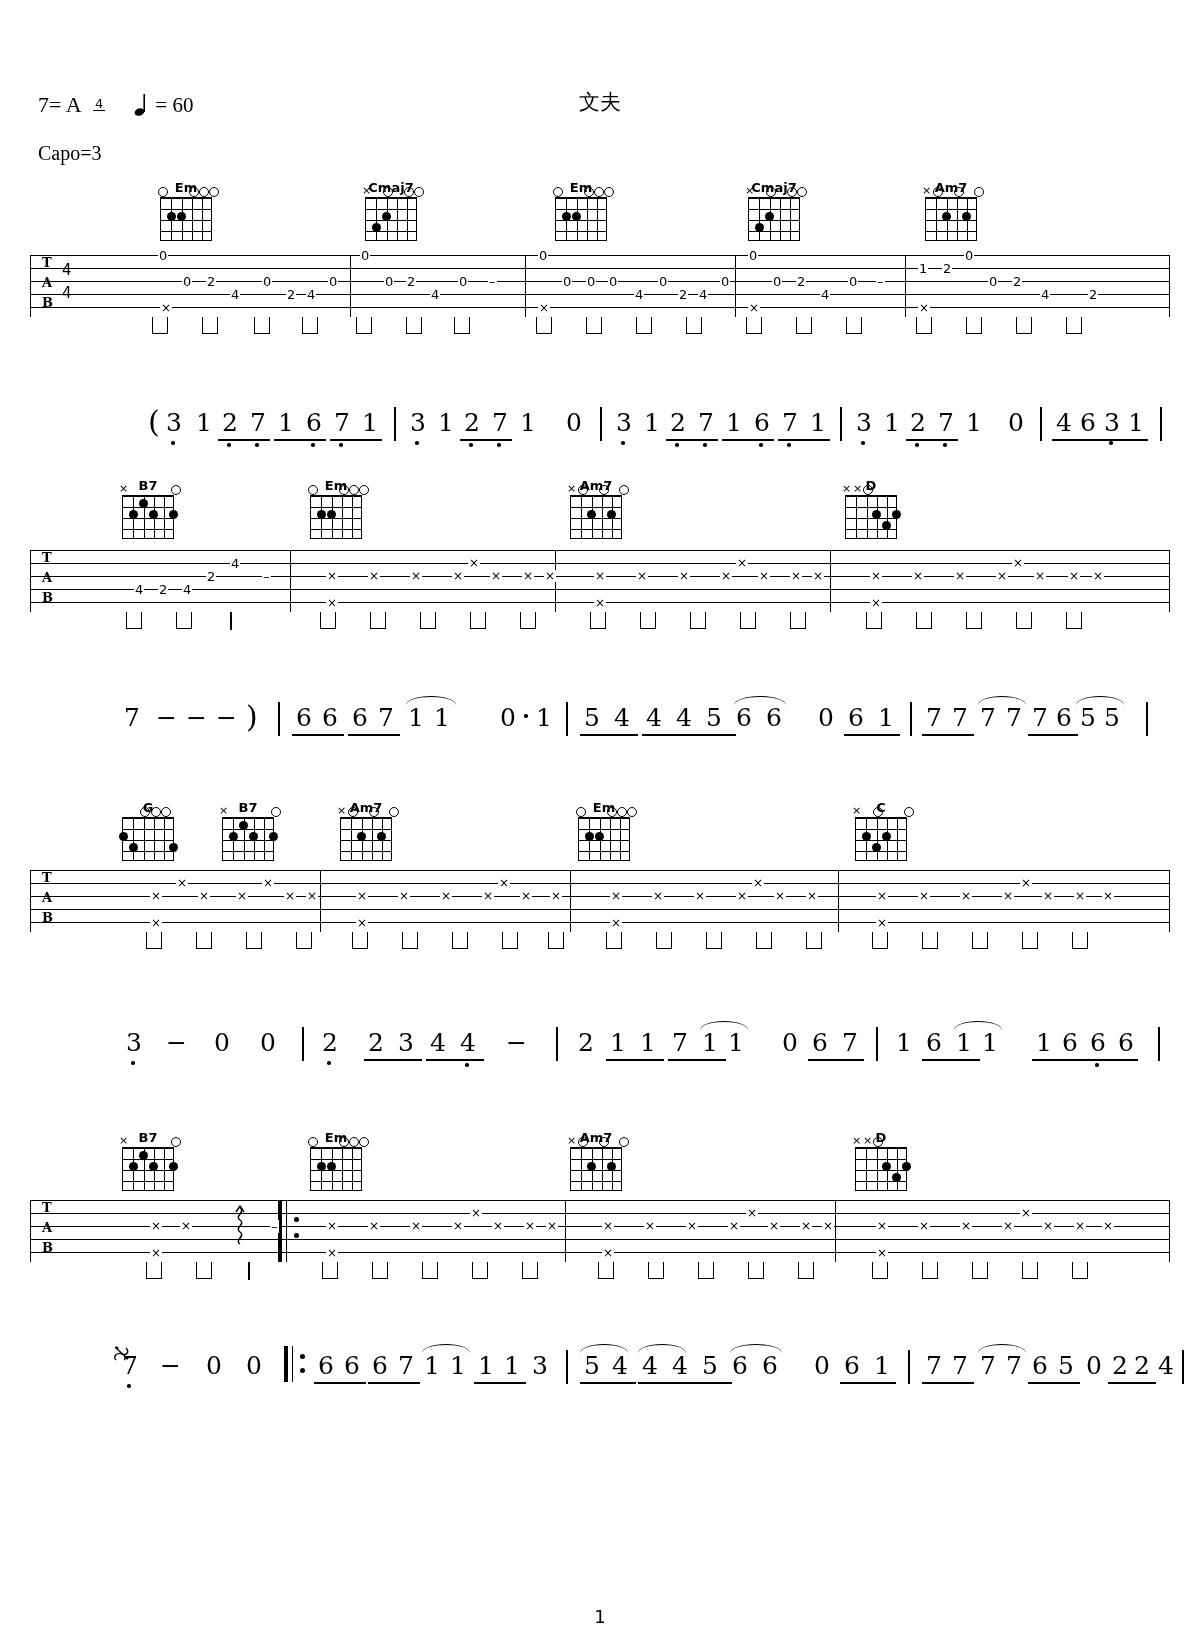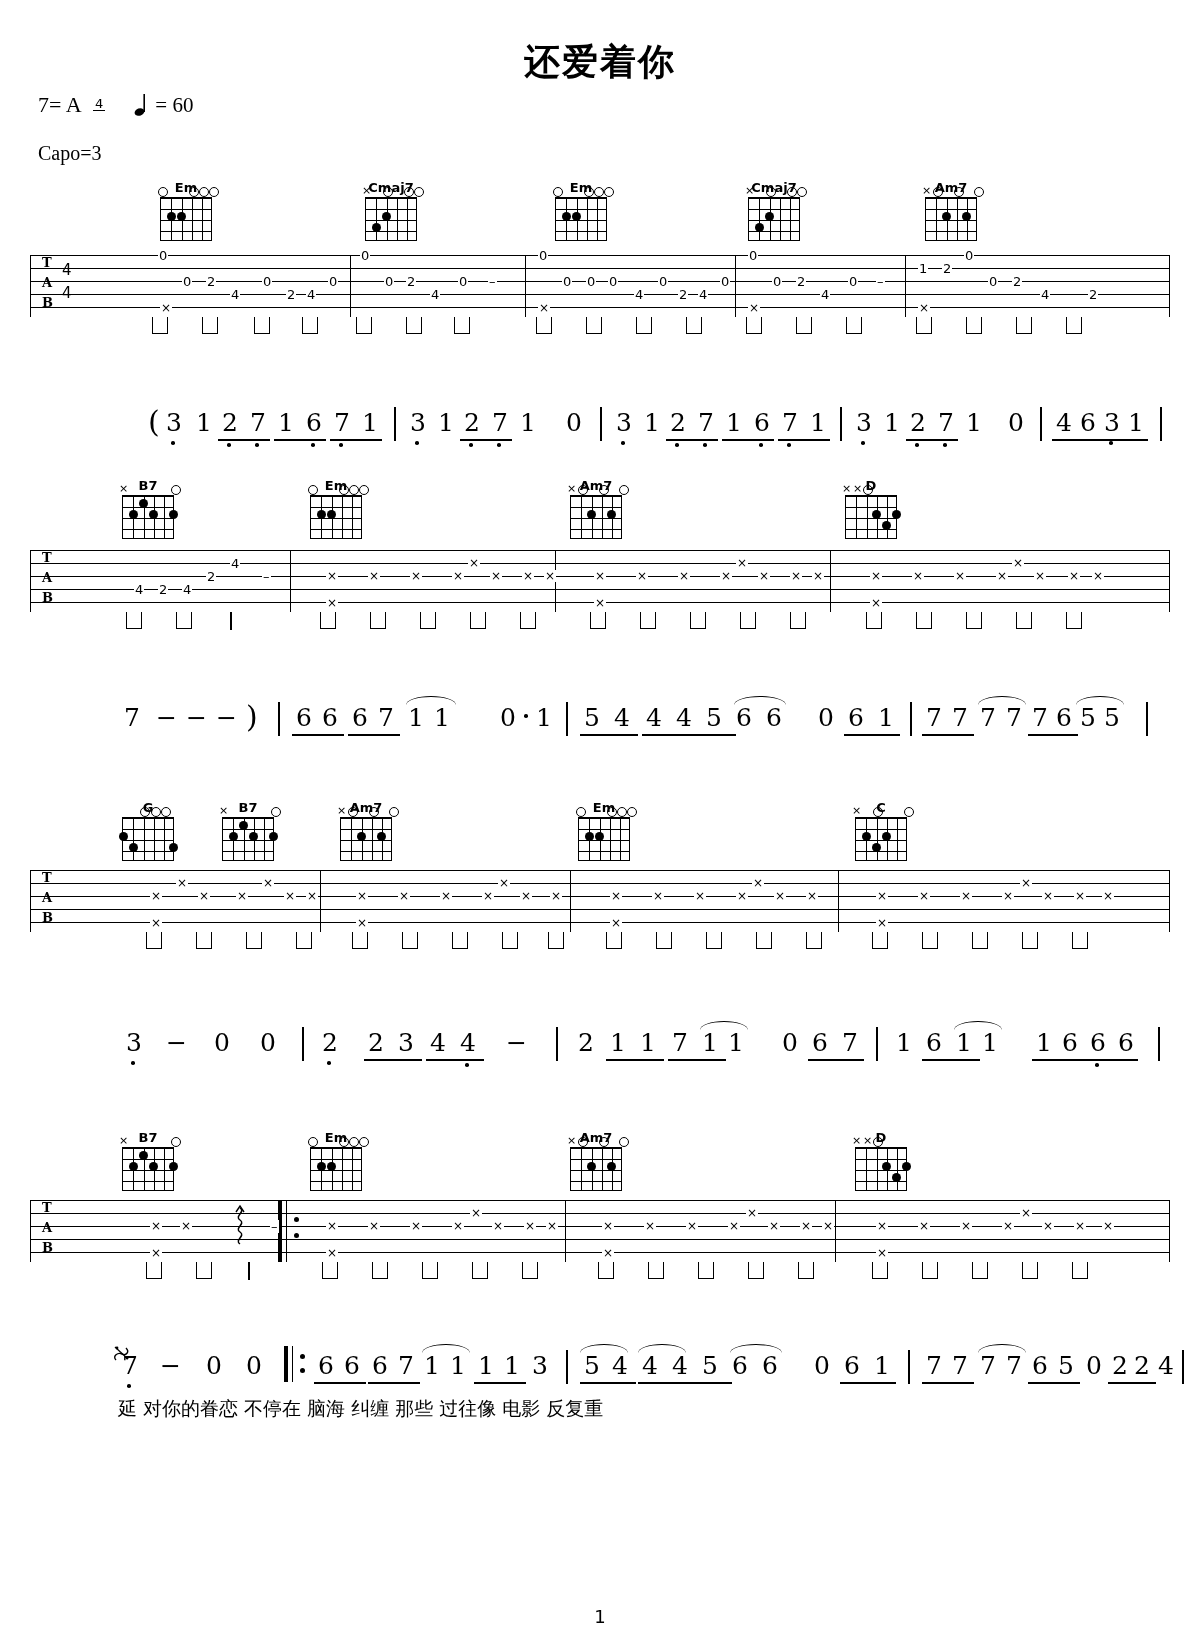--- a/index.html
+++ b/index.html
@@ -59,21 +59,21 @@
   .repeat .thin{position:absolute;width:1.4px;background:#000;}
   .repeat .rd{position:absolute;width:5px;height:5px;border-radius:50%;background:#000;}
 
   .pagenum{position:absolute;left:0;bottom:22px;width:1200px;text-align:center;font-size:18px;font-family:"DejaVu Sans",sans-serif;}
 </style>
 </head>
 <body>
 
 <div class="page">
 
-  <div class="title">还爱着你</div>
+  <div class="subtitle">文夫</div>
 
   <div class="meta-left">
     <span class="key">7= A</span>
     <span class="frac">
       <span class="num">4</span>
       <span class="den">4</span>
     </span>
     <span class="tempo">
       <svg width="16" height="26" viewBox="0 0 16 26" style="vertical-align:-6px">
         <ellipse cx="5.5" cy="20" rx="5" ry="3.6" fill="#000" transform="rotate(-20 5.5 20)"></ellipse>
@@ -959,16 +959,15 @@
     <span class="jnum" style="left:1032px;top:5px;">6</span>
     <span class="jnum" style="left:1058px;top:5px;">5</span>
       <span class="under1" style="left:1028px;top:34px;width:52px;"></span>
     <span class="jnum" style="left:1086px;top:5px;">0</span>
     <span class="jnum" style="left:1112px;top:5px;">2</span>
     <span class="jnum" style="left:1134px;top:5px;">2</span>
       <span class="under1" style="left:1108px;top:34px;width:48px;"></span>
     <span class="jnum" style="left:1158px;top:5px;">4</span>
     <span class="bar" style="left:1182px;top:2px;height:34px;"></span>
   </div>
-  <div class="lyric" style="left:118px;top:1396px;">延 对你的眷恋 不停在 脑海 纠缠 那些 过往像 电影 反复重</div>
 
   <div class="pagenum">1</div>
 </div>
 
 </body></html>

